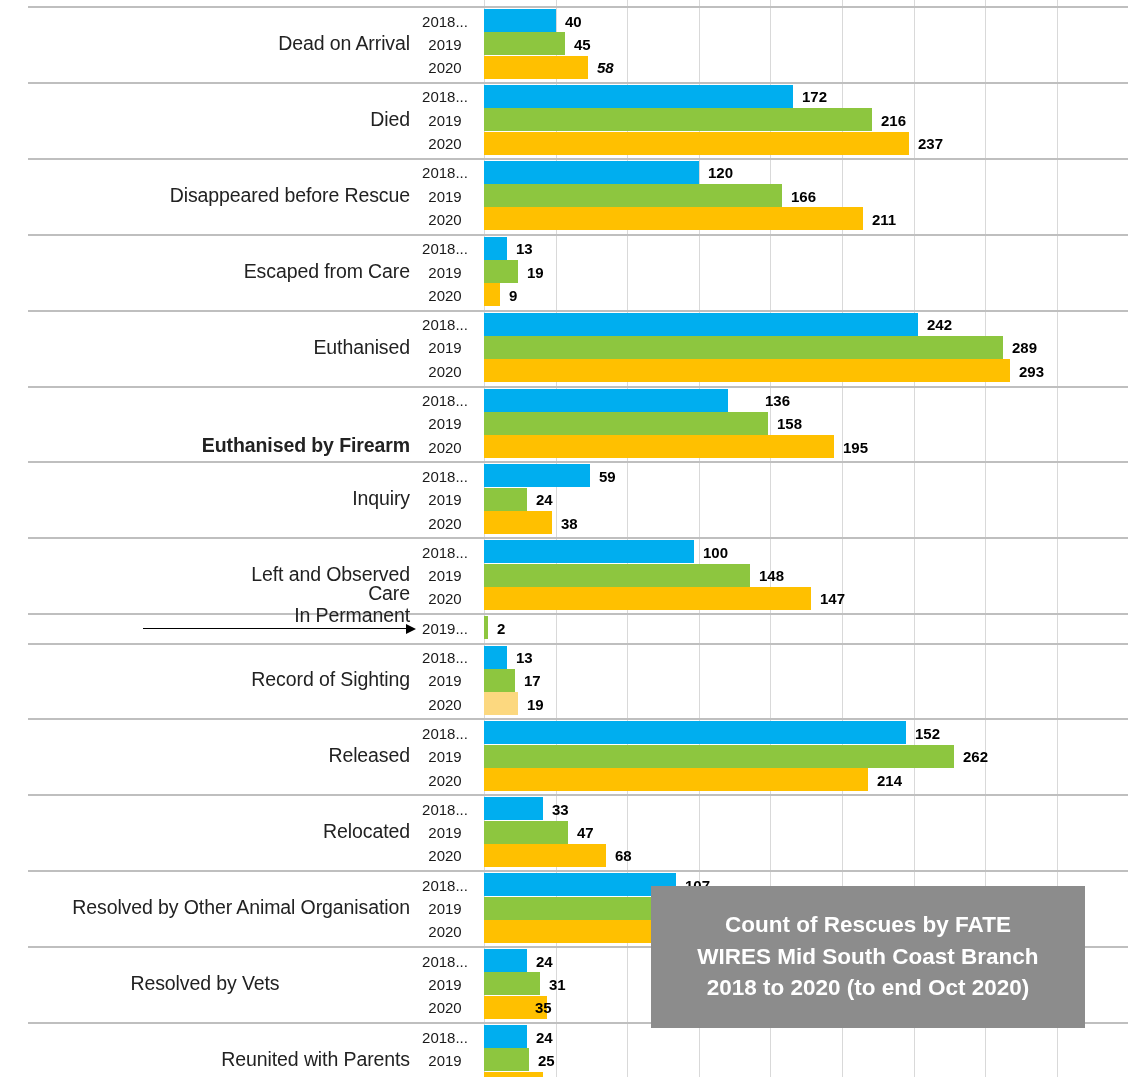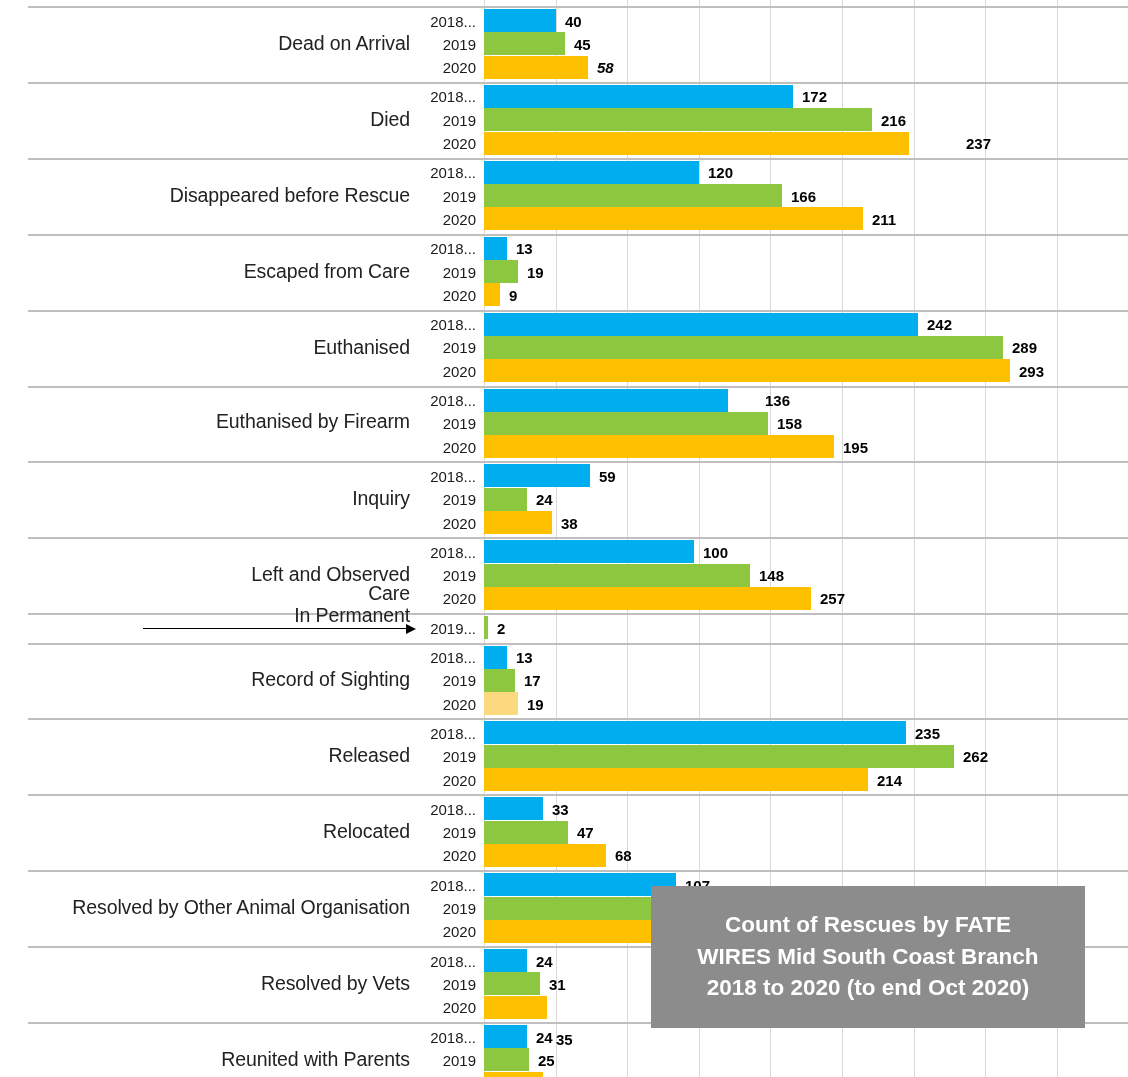--- a/index.html
+++ b/index.html
@@ -34,21 +34,21 @@
   
   .srow{
     position:absolute;
     left:0;right:0;
     height:23px;
   }
   .yearlbl{
     position:absolute;
     left:414px;
     width:62px;
-    text-align:right;
+    text-align:center;
     font-size:15px;
     color:#1a1a1a;
     top:50%;
     transform:translateY(-50%);
     white-space:nowrap;
   }
   .bar{
     position:absolute;
     left:484px;
     top:0;
@@ -143,21 +143,21 @@
       <div class="vallbl" style="left: 802px;">172</div>
     </div>
     <div class="srow" style="top: 108.2px;">
       <div class="yearlbl">2019</div>
       <div class="bar green" style="width: 388px;"></div>
       <div class="vallbl" style="left: 881px;">216</div>
     </div>
     <div class="srow" style="top: 131.5px;">
       <div class="yearlbl">2020</div>
       <div class="bar yellow" style="width: 425px;"></div>
-      <div class="vallbl" style="left: 966px;">237</div>
+      <div class="vallbl" style="left: 918px;">237</div>
     </div>
     <div class="hsep" style="top: 157.8px;"></div>
     <div class="cat-label" style="top: 184.75px;">
       <div>Disappeared before Rescue</div>
     </div>
     <div class="srow" style="top: 160.8px;">
       <div class="yearlbl">2018...</div>
       <div class="bar blue" style="width: 215px;"></div>
       <div class="vallbl" style="left: 708px;">120</div>
     </div>
@@ -203,21 +203,21 @@
       <div class="yearlbl">2019</div>
       <div class="bar green" style="width: 519px;"></div>
       <div class="vallbl" style="left: 1012px;">289</div>
     </div>
     <div class="srow" style="top: 359.2px;">
       <div class="yearlbl">2020</div>
       <div class="bar yellow" style="width: 526px;"></div>
       <div class="vallbl" style="left: 1019px;">293</div>
     </div>
     <div class="hsep" style="top: 385.5px;"></div>
-    <div class="cat-label" style="top: 411px;">
+    <div class="cat-label" style="top: 435px; font-weight: bold;">
       <div>Euthanised by Firearm</div>
     </div>
     <div class="srow" style="top: 388.5px;">
       <div class="yearlbl">2018...</div>
       <div class="bar blue" style="width: 244px;"></div>
       <div class="vallbl" style="left: 737px; margin-left: 28px;">136</div>
     </div>
     <div class="srow" style="top: 411.8px;">
       <div class="yearlbl">2019</div>
       <div class="bar green" style="width: 284px;"></div>
@@ -257,21 +257,21 @@
       <div class="vallbl" style="left: 703px;">100</div>
     </div>
     <div class="srow" style="top: 563.6px;">
       <div class="yearlbl">2019</div>
       <div class="bar green" style="width: 266px;"></div>
       <div class="vallbl" style="left: 759px;">148</div>
     </div>
     <div class="srow" style="top: 586.9px;">
       <div class="yearlbl">2020</div>
       <div class="bar yellow" style="width: 327px;"></div>
-      <div class="vallbl" style="left: 820px;">257</div>
+      <div class="vallbl" style="left: 820px;">147</div>
     </div>
     <div class="hsep" style="top: 613.2px;"></div>
     <div class="cat-label two-line" style="top: 581.85px;">
       <div>Care</div>
       <div>In Permanent</div>
     </div>
     <div class="srow" style="top: 616.2px;">
       <div class="yearlbl">2019...</div>
       <div class="bar green" style="width: 4px;"></div>
       <div class="vallbl" style="left: 497px;">2</div>
@@ -295,21 +295,21 @@
       <div class="bar yellow-lite" style="width: 34px;"></div>
       <div class="vallbl" style="left: 527px;">19</div>
     </div>
     <div class="hsep" style="top: 718.4px;"></div>
     <div class="cat-label" style="top: 745.35px;">
       <div>Released</div>
     </div>
     <div class="srow" style="top: 721.4px;">
       <div class="yearlbl">2018...</div>
       <div class="bar blue" style="width: 422px;"></div>
-      <div class="vallbl" style="left: 915px;">235</div>
+      <div class="vallbl" style="left: 915px;">152</div>
     </div>
     <div class="srow" style="top: 744.7px;">
       <div class="yearlbl">2019</div>
       <div class="bar green" style="width: 470px;"></div>
       <div class="vallbl" style="left: 963px;">262</div>
     </div>
     <div class="srow" style="top: 768px;">
       <div class="yearlbl">2020</div>
       <div class="bar yellow" style="width: 384px;"></div>
       <div class="vallbl" style="left: 877px;">214</div>
@@ -346,37 +346,37 @@
       <div class="yearlbl">2019</div>
       <div class="bar green" style="width: 250px;"></div>
       <div class="vallbl" style="left: 743px;">139</div>
     </div>
     <div class="srow" style="top: 919.8px;">
       <div class="yearlbl">2020</div>
       <div class="bar yellow" style="width: 250px;"></div>
       <div class="vallbl" style="left: 743px;">139</div>
     </div>
     <div class="hsep" style="top: 946.1px;"></div>
-    <div class="cat-label" style="top: 973.05px;">
+    <div class="cat-label" style="top: 973.05px; text-align: center;">
       <div>Resolved by Vets</div>
     </div>
     <div class="srow" style="top: 949.1px;">
       <div class="yearlbl">2018...</div>
       <div class="bar blue" style="width: 43px;"></div>
       <div class="vallbl" style="left: 536px;">24</div>
     </div>
     <div class="srow" style="top: 972.4px;">
       <div class="yearlbl">2019</div>
       <div class="bar green" style="width: 56px;"></div>
       <div class="vallbl" style="left: 549px;">31</div>
     </div>
     <div class="srow" style="top: 995.7px;">
       <div class="yearlbl">2020</div>
       <div class="bar yellow" style="width: 63px;"></div>
-      <div class="vallbl" style="left: 556px; margin-top: 32px;">35</div>
+      <div class="vallbl" style="left: 535px;">35</div>
     </div>
     <div class="hsep" style="top: 1022px;"></div>
     <div class="cat-label" style="top: 1048.95px;">
       <div>Reunited with Parents</div>
     </div>
     <div class="srow" style="top: 1025px;">
       <div class="yearlbl">2018...</div>
       <div class="bar blue" style="width: 43px;"></div>
       <div class="vallbl" style="left: 536px;">24</div>
     </div>

